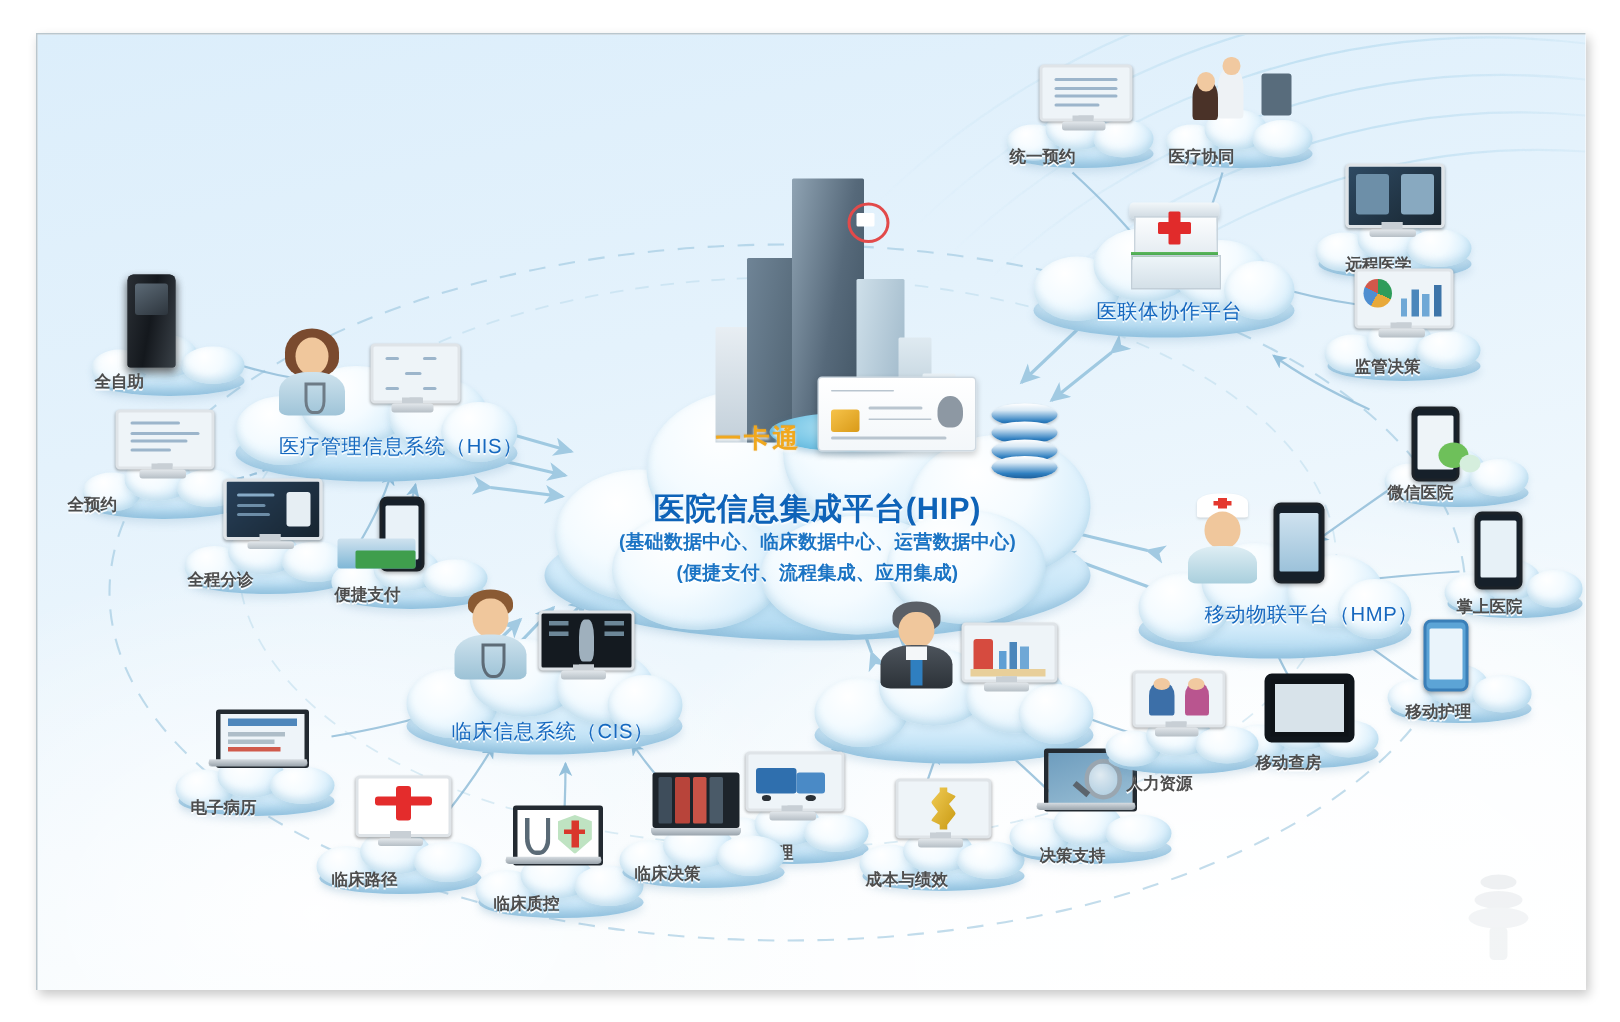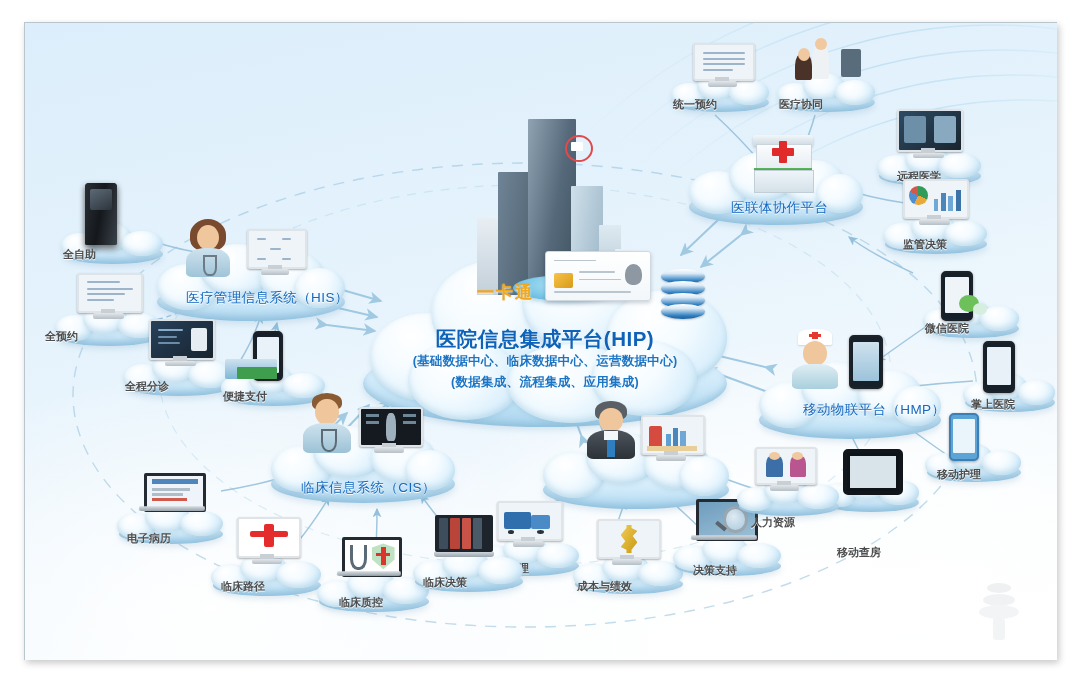--- a/index.html
+++ b/index.html
@@ -231,21 +231,21 @@
     <div class="dbstack" style="left:636px;top:246px;width:44px;height:50px;">
       <i style="top:0;"></i>
         <i style="top:24%;"></i>
         <i style="top:48%;"></i>
         <i style="top:70%;"></i>
     </div>
     <div class="yikatong" style="left:452px;top:258px;">一卡通</div>
     <div style="position:absolute;left:330px;top:302px;width:380px;">
       <div class="hip-title" style="top:0;">医院信息集成平台(HIP)</div>
       <div class="hip-sub" style="top:28px;">(基础数据中心、临床数据中心、运营数据中心)</div>
-      <div class="hip-sub" style="top:49px;">(数据集成、流程集成、应用集成)</div>
+      <div class="hip-sub" style="top:49px;">(便捷支付、流程集成、应用集成)</div>
     </div>
 
     <div class="cloud" style="left:128px;top:216px;width:196px;height:84px;">
       <div class="base"></div>
       <div class="puffs">
         <i style="left:2%;top:30%;width:32%;height:54%;"></i>
         <i style="left:24%;top:6%;width:38%;height:62%;"></i>
         <i style="left:54%;top:16%;width:34%;height:58%;"></i>
         <i style="left:72%;top:34%;width:26%;height:48%;"></i>
       </div>
@@ -519,21 +519,21 @@
       <i style="left:0;top:28%;width:36%;height:58%;"></i>
           <i style="left:26%;top:4%;width:42%;height:66%;"></i>
       <i style="left:58%;top:22%;width:40%;height:58%;"></i>
         </div>
     </div>
     <div class="thumb" style="left:818px;top:426px;width:52px;height:38px;">
       <div class="tablet">
           <div style="position:absolute;left:6%;top:8%;width:88%;height:84%;background:#d8e3ea;"></div>
         </div>
     </div>
-    <div class="lbl leaf-lbl" style="left:812px;top:478px;margin-top:44px;">移动查房</div>
+    <div class="lbl leaf-lbl" style="left:812px;top:478px;">移动查房</div>
 
     <div class="cloud" style="left:514px;top:404px;width:194px;height:84px;">
       <div class="base"></div>
         <div class="puffs">
         <i style="left:2%;top:30%;width:32%;height:54%;"></i>
           <i style="left:24%;top:6%;width:38%;height:62%;"></i>
         <i style="left:54%;top:16%;width:34%;height:58%;"></i>
           <i style="left:72%;top:34%;width:26%;height:48%;"></i>
         </div>
     </div>
@@ -707,21 +707,21 @@
     <div class="thumb laptop" style="left:312px;top:514px;width:64px;height:46px;">
       <div class="scr" style="background:#ffffff;">
         <div style="position:absolute;left:10%;top:14%;width:20%;height:66%;border:3px solid #5a6a76;border-radius:0 0 44% 44%;border-top:none;"></div>
         <div style="position:absolute;right:8%;top:10%;width:42%;height:76%;background:#bfe3c2;
              clip-path:polygon(50% 0,100% 16%,100% 62%,50% 100%,0 62%,0 16%);"></div>
         <div style="position:absolute;right:24%;top:22%;width:10%;height:50%;background:#d9372c;"></div>
         <div style="position:absolute;right:16%;top:38%;width:26%;height:10%;background:#d9372c;"></div>
       </div>
       <div class="kb"></div>
     </div>
-    <div class="lbl leaf-lbl" style="left:314px;top:572px;">临床质控</div>
+    <div class="lbl leaf-lbl" style="left:304px;top:572px;">临床质控</div>
 
     <div class="cloud" style="left:388px;top:524px;width:112px;height:46px;">
       <div class="base"></div>
         <div class="puffs">
       <i style="left:0;top:28%;width:36%;height:58%;"></i>
           <i style="left:26%;top:4%;width:42%;height:66%;"></i>
       <i style="left:58%;top:22%;width:40%;height:58%;"></i>
         </div>
     </div>
     <div class="thumb" style="left:408px;top:490px;width:62px;height:50px;">

